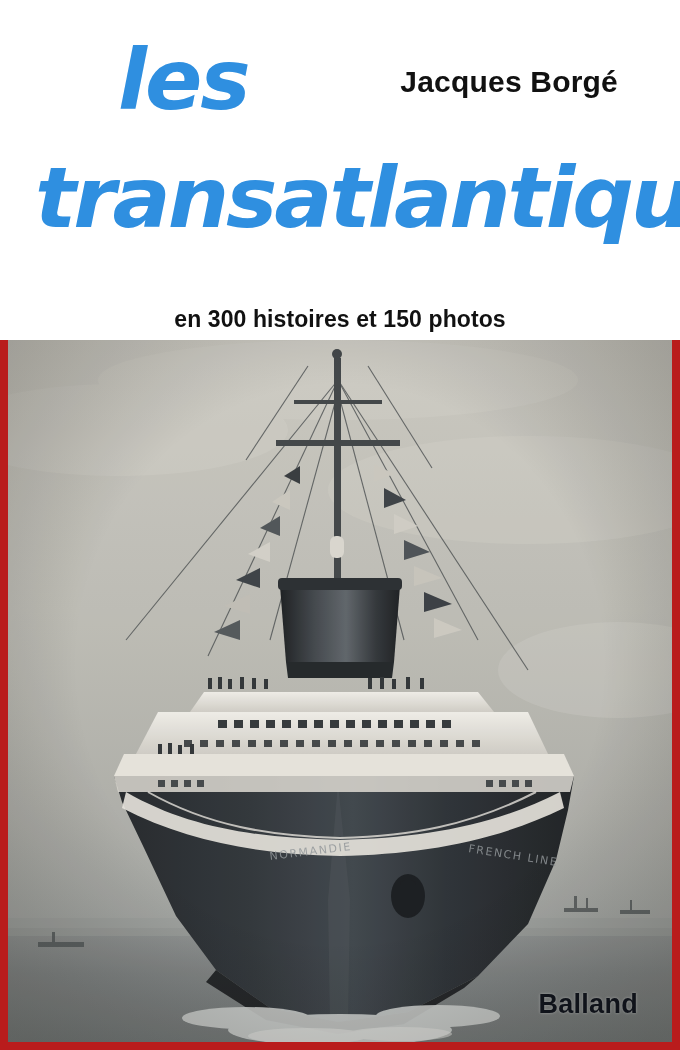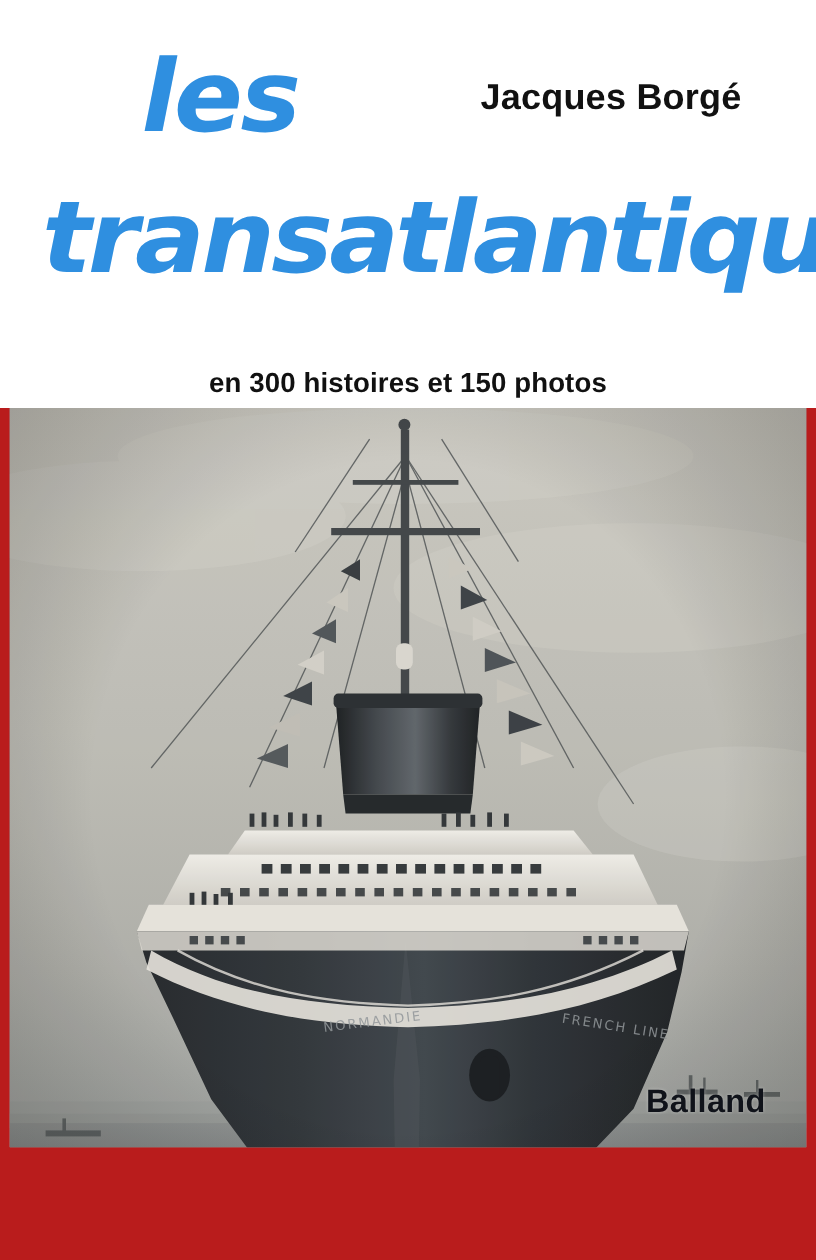--- a/index.html
+++ b/index.html
@@ -90,21 +90,21 @@
     letter-spacing: 0.1px;
     margin-top: 20px;
   }
 
   
   .photo {
     position: absolute;
     left: 8px;
     top: 340px;
     width: 664px;
-    height: 616px;
+    height: 702px;
     overflow: hidden;
     background: #9aa0a2;
   }
   .photo svg {
     display: block;
     width: 664px;
     height: 702px;
   }
 
   .publisher {

